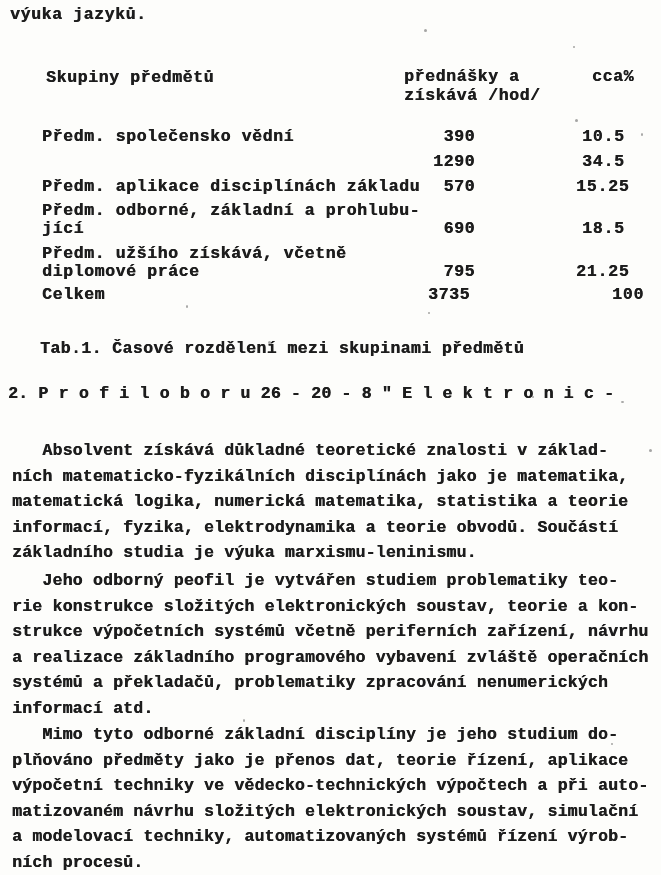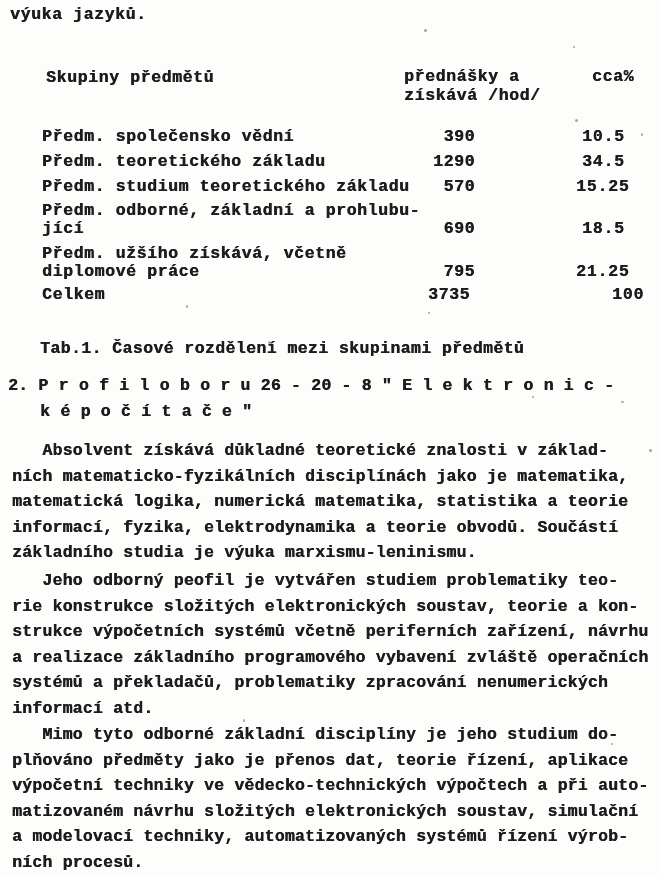--- a/index.html
+++ b/index.html
@@ -17,21 +17,21 @@
     position:absolute;
     font-size:16.5px;
     line-height:19px;
     letter-spacing:0.6px;
     white-space:nowrap;
     text-shadow:0.4px 0 0 currentColor;
   }
   .hours{width:100px;text-align:right;}
   .pct{letter-spacing:0.8px;}
   .caption{letter-spacing:0.4px;font-family:Liberation Mono, monospace;}
-  .heading{letter-spacing:0.2px;text-shadow:0.5px 0 0 currentColor;}
+  .heading{letter-spacing:0.2px;text-shadow:0.5px 0 0 currentColor;margin-top:8px;}
   .para{
     position:absolute;
     left:8px;
     margin:4px;
     font-size:16.5px;
     line-height:25.5px;
     letter-spacing:0.2px;
     white-space:pre;
     font-family:inherit;
     text-shadow:0.4px 0 0 currentColor;
@@ -52,46 +52,44 @@
 
   <div class="t" style="left:46px;top:68px">Skupiny předmětů</div>
   <div class="t" style="left:404px;top:67px">přednášky a</div>
   <div class="t" style="left:404px;top:86px">získává /hod/</div>
   <div class="t" style="left:592px;top:67px">cca%</div>
 
   <div class="t" style="left:42px;top:127px">Předm. společensko vědní</div>
   <div class="t hours" style="left:375px;top:127px">390</div>
   <div class="t pct" style="left:582px;top:127px">10.5</div>
 
-  <div class="t" style="left:42px;top:152px">Předm. teoretického základu</div>
   <div class="t hours" style="left:375px;top:152px">1290</div>
   <div class="t pct" style="left:582px;top:152px">34.5</div>
 
-  <div class="t" style="left:42px;top:177px">Předm. studium teoretického základu</div>
+  <div class="t" style="left:42px;top:177px">Předm. aplikace disciplínách základu</div>
   <div class="t hours" style="left:375px;top:177px">570</div>
   <div class="t pct" style="left:576px;top:177px">15.25</div>
 
   <div class="t" style="left:42px;top:201px">Předm. odborné, základní a prohlubu-</div>
   <div class="t" style="left:42px;top:219px">jící</div>
   <div class="t hours" style="left:375px;top:219px">690</div>
   <div class="t pct" style="left:582px;top:219px">18.5</div>
 
   <div class="t" style="left:42px;top:244px">Předm. užšího získává, včetně</div>
   <div class="t" style="left:42px;top:262px">diplomové práce</div>
   <div class="t hours" style="left:375px;top:262px">795</div>
   <div class="t pct" style="left:576px;top:262px">21.25</div>
 
   <div class="t" style="left:42px;top:285px">Celkem</div>
   <div class="t hours" style="left:370px;top:285px">3735</div>
   <div class="t pct" style="left:612px;top:285px">100</div>
 
   <div class="t caption" style="left:40px;top:339px">Tab.1. Časové rozdělení mezi skupinami předmětů</div>
 
   <div class="t heading" style="left:8px;top:376px">2. P r o f i l   o b o r u  26 - 20 - 8 " E l e k t r o n i c -</div>
-  <div class="t heading" style="left:40px;top:402px">k é   p o č í t a č e "</div>
 
   <pre class="para" style="top:434px">   Absolvent získává důkladné teoretické znalosti v základ-
 ních matematicko-fyzikálních disciplínách jako je matematika,
 matematická logika, numerická matematika, statistika a teorie
 informací, fyzika, elektrodynamika a teorie obvodů. Součástí
 základního studia je výuka marxismu-leninismu.</pre>
   <pre class="para" style="top:564px">   Jeho odborný peofil je vytvářen studiem problematiky teo-
 rie konstrukce složitých elektronických soustav, teorie a kon-
 strukce výpočetních systémů včetně periferních zařízení, návrhu
 a realizace základního programového vybavení zvláště operačních

